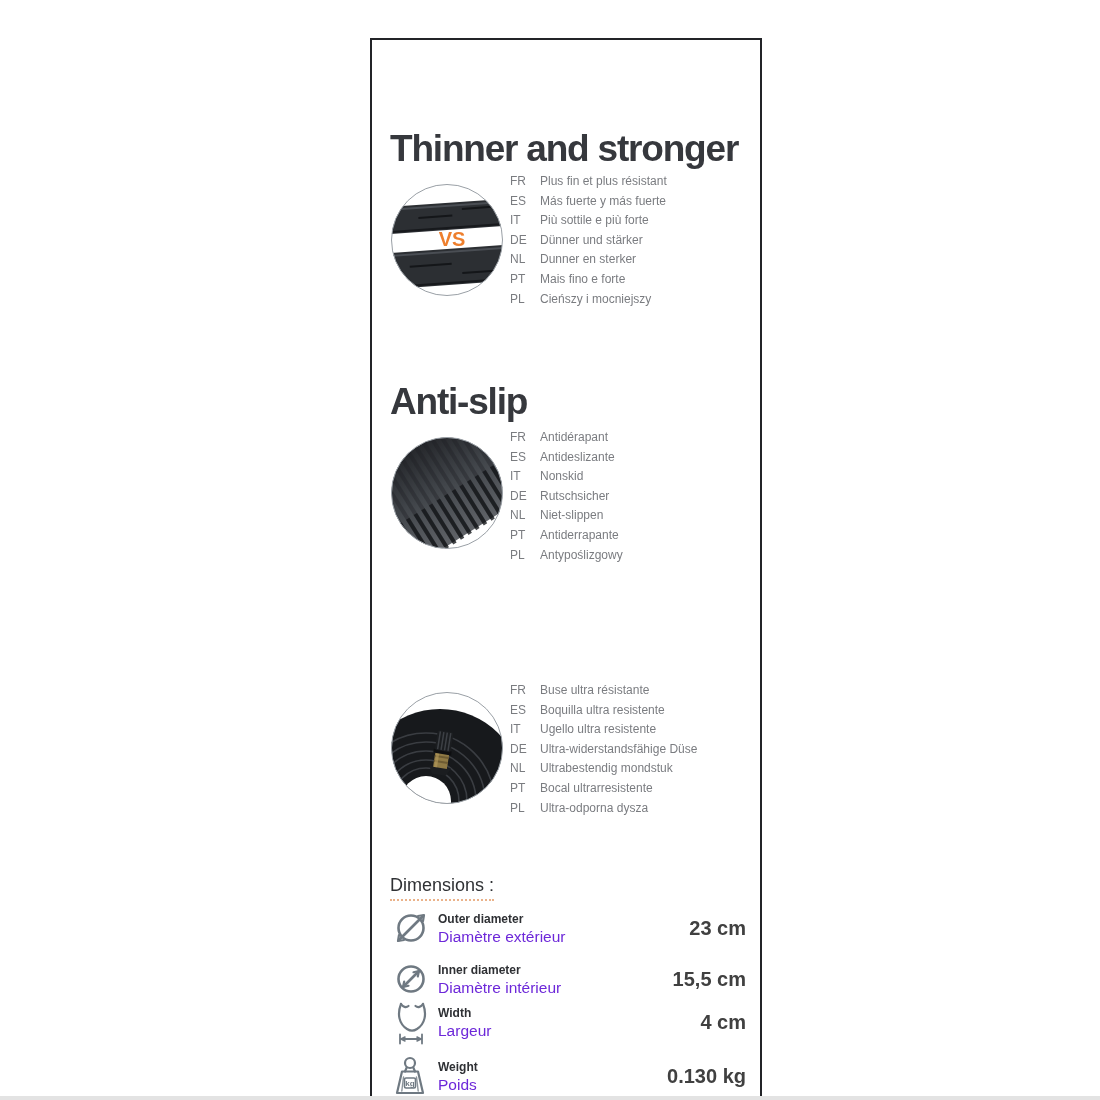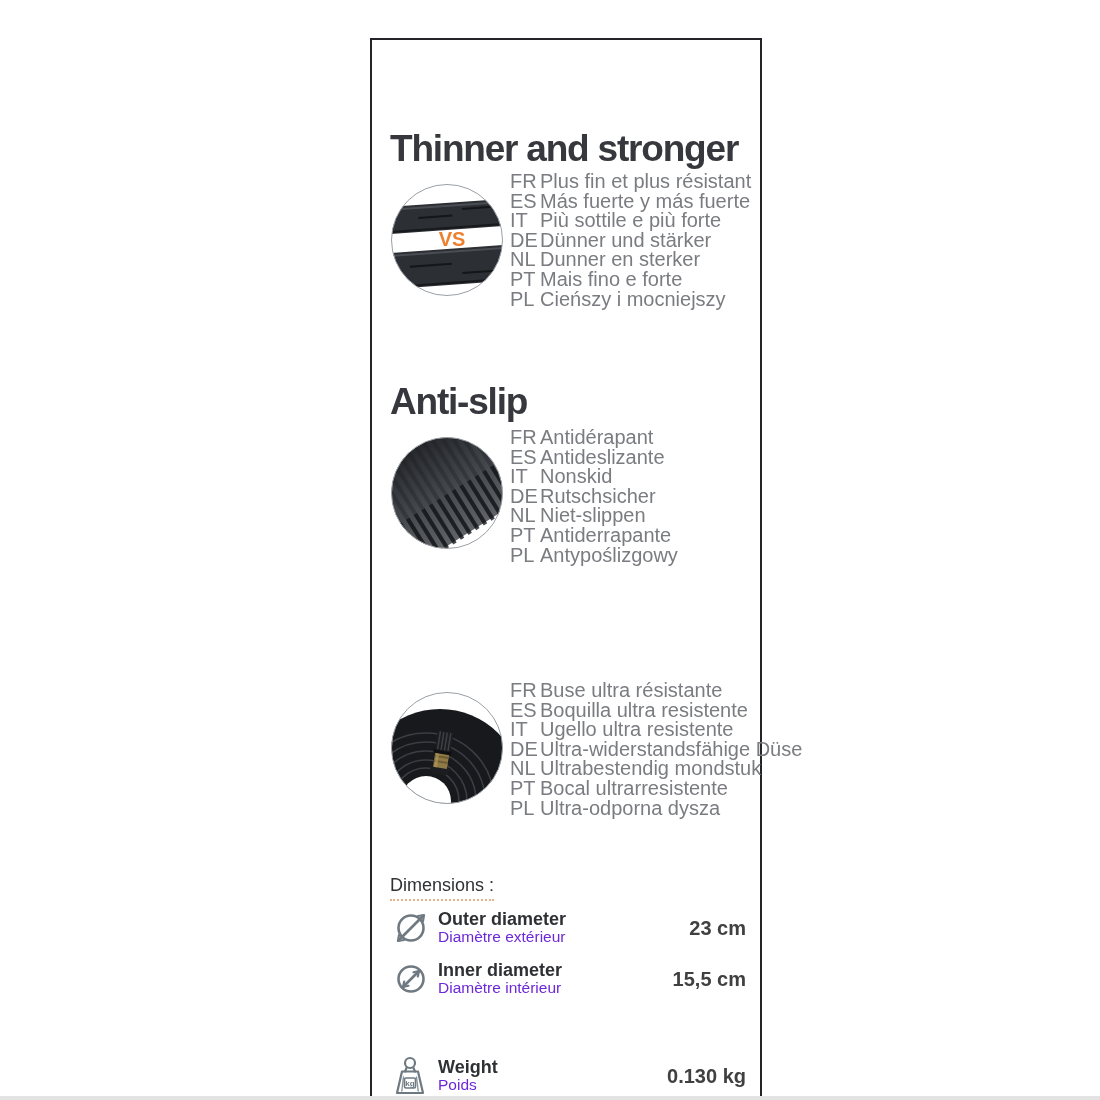--- a/index.html
+++ b/index.html
@@ -19,21 +19,21 @@
     font-size:37px;line-height:1;letter-spacing:-1.2px;white-space:nowrap;
   }
   #title-1{top:90px;}
   #title-2{top:343px;text-align:right;}
   #title-3{top:597px;}
   .circle-img{position:absolute;left:18px;width:114px;height:114px;}
   #img-1{top:143px;}
   #img-2{top:396px;}
   #img-3{top:651px;}
   .langs{
-    position:absolute;left:138px;color:#7a7c80;font-size:20px;line-height:19.6px;
+    position:absolute;left:138px;color:#7a7c80;font-size:12px;line-height:19.6px;
   }
   #langs-1{top:132px;}
   #langs-2{top:388px;}
   #langs-3{top:641px;}
   .lang-row{display:flex;}
   .lang-code{width:30px;flex:0 0 30px;}
   .lang-text{white-space:nowrap;}
   .dims-heading{
     position:absolute;left:18px;top:835px;font-size:18px;color:#2f3134;
     border-bottom:2px dotted #eab28a;padding-bottom:3px;
@@ -41,21 +41,21 @@
   .dim-row{
     position:absolute;left:18px;right:14px;height:48px;
     display:flex;align-items:center;
   }
   #dim-row-0{top:864px;}
   #dim-row-1{top:915px;}
   #dim-row-2{top:958px;}
   #dim-row-3{top:1012px;}
   .dim-icon{width:40px;flex:0 0 40px;display:flex;align-items:center;justify-content:flex-end;}
   .dim-labels{margin-left:8px;}
-  .dim-en{font-size:18px;font-weight:700;color:#2e3034;line-height:18px;}
+  .dim-en{font-size:12px;font-weight:700;color:#2e3034;line-height:18px;}
   .dim-fr{font-size:15.5px;color:#6d28d9;line-height:18px;}
   .dim-value{margin-left:auto;font-size:20px;font-weight:700;color:#404040;white-space:nowrap;}
   svg{display:block;}
 </style>
 </head>
 <body>
 
 <div class="card">
 
   <div class="section-title" id="title-1">Thinner and stronger</div>
@@ -310,20 +310,38 @@
         <path d="M11,30 L16.5,28.8 M11,30 L12.2,24.5" stroke-width="2.2"></path>
       </svg>
     </span>
     <span class="dim-labels">
       <div class="dim-en">Inner diameter</div>
       <div class="dim-fr">Diamètre intérieur</div>
     </span>
     <span class="dim-value">15,5 cm</span>
   </div>
 
+  <div class="dim-row" id="dim-row-2">
+    <span class="dim-icon">
+      <svg viewBox="0 0 38 48" width="38" height="48" fill="none" stroke="#6f7982" stroke-width="2.2" stroke-linecap="round">
+        <path d="M9,6 C5,16 7,26 15,31 C18,33 22,33 25,31 C33,26 35,16 31,6"></path>
+        <path d="M9,6 C11,9 14,10 16.5,8"></path>
+        <path d="M31,6 C29,9 26,10 23.5,8"></path>
+        <line x1="9" y1="41" x2="29" y2="41" stroke-width="1.8"></line>
+        <line x1="8" y1="36.5" x2="8" y2="45.5" stroke-width="1.8"></line>
+        <line x1="30" y1="36.5" x2="30" y2="45.5" stroke-width="1.8"></line>
+        <path d="M9,41 L13,39 M9,41 L13,43 M29,41 L25,39 M29,41 L25,43" stroke-width="1.6"></path>
+      </svg>
+    </span>
+    <span class="dim-labels">
+      <div class="dim-en">Width</div>
+      <div class="dim-fr">Largeur</div>
+    </span>
+    <span class="dim-value">4 cm</span>
+  </div>
 
   <div class="dim-row" id="dim-row-3">
     <span class="dim-icon">
       <svg viewBox="0 0 40 46" width="40" height="46" fill="none" stroke="#6f7982" stroke-width="2.2" stroke-linecap="round">
         <circle cx="20" cy="10" r="5"></circle>
         <path d="M16.5,15 L15,18.5 M23.5,15 L25,18.5"></path>
         <path d="M12,18.5 L28,18.5 L33,40 L7,40 Z" stroke-linejoin="round"></path>
         <path d="M13.5,24 L11.8,38 M26.5,24 L28.2,38" stroke-width="1.4" opacity="0.8"></path>
         <rect x="14.5" y="25" width="11" height="10" rx="1.5" stroke-width="1.6"></rect>
         <text x="20" y="33" text-anchor="middle" font-size="8" font-weight="bold" fill="#6f7982" stroke="none">kg</text>

